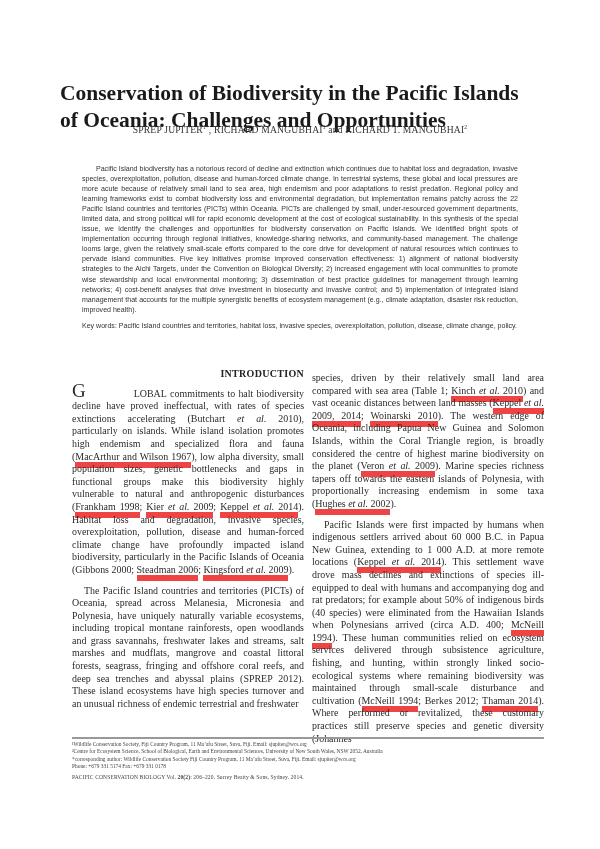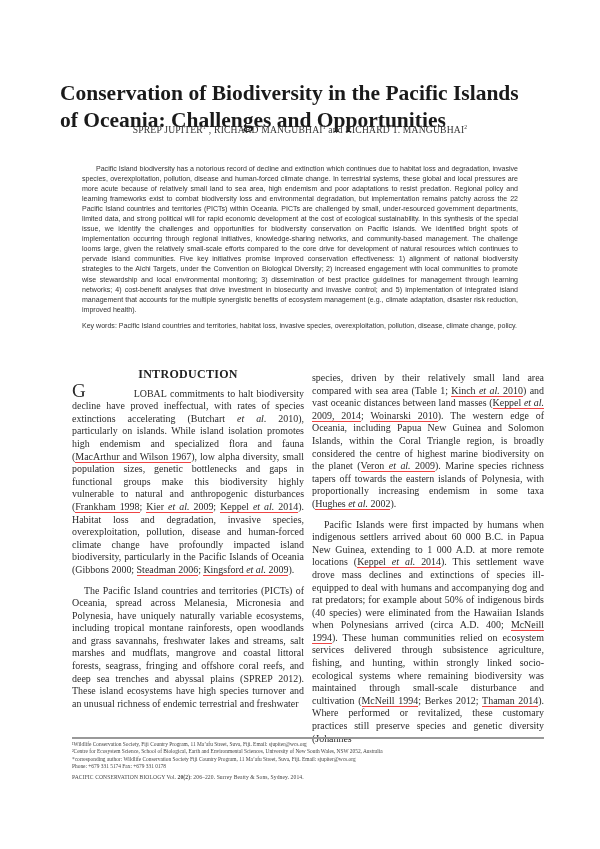--- a/index.html
+++ b/index.html
@@ -29,26 +29,26 @@
   .col {
     position: absolute; top: 368px; width: 232px;
     font-family: "Liberation Serif", serif; font-size: 9.95px; line-height: 12.6px;
     color: #2a2a2a; text-align: justify;
   }
   .col.left { left: 72px; }
   .col.right { left: 312px; top: 372px; }
   .col p { margin: 0; }
   .col p + p { text-indent: 12px; margin-top: 8px; }
   .heading {
-    font-family: "Liberation Serif", serif; font-weight: bold; font-size: 12px;
-    text-align: center; letter-spacing: 0.3px; margin-bottom: 4px; color: #222;
+    font-family: "Liberation Serif", serif; font-weight: bold; font-size: 10px;
+    text-align: right; letter-spacing: 0.3px; margin-bottom: 4px; color: #222;
   }
   .dropcap { font-size: 19px; line-height: 12px; }
   .sc { font-variant: small-caps; padding-left: 48px; }
-  .cite { border-bottom: 1px solid #ef4444; }
+  .cite { border-bottom: 6px solid #ef4444; }
   .rule {
     position: absolute; left: 72px; top: 737px; width: 472px; height: 2px; background: #999;
   }
   .footnotes {
     position: absolute; left: 72px; top: 741px; width: 480px;
     font-family: "Liberation Serif", serif; font-size: 5.4px; line-height: 7.3px; color: #444;
   }
   .footnotes div { white-space: nowrap; }
   .journal {
     position: absolute; left: 72px; top: 774px; width: 480px;

